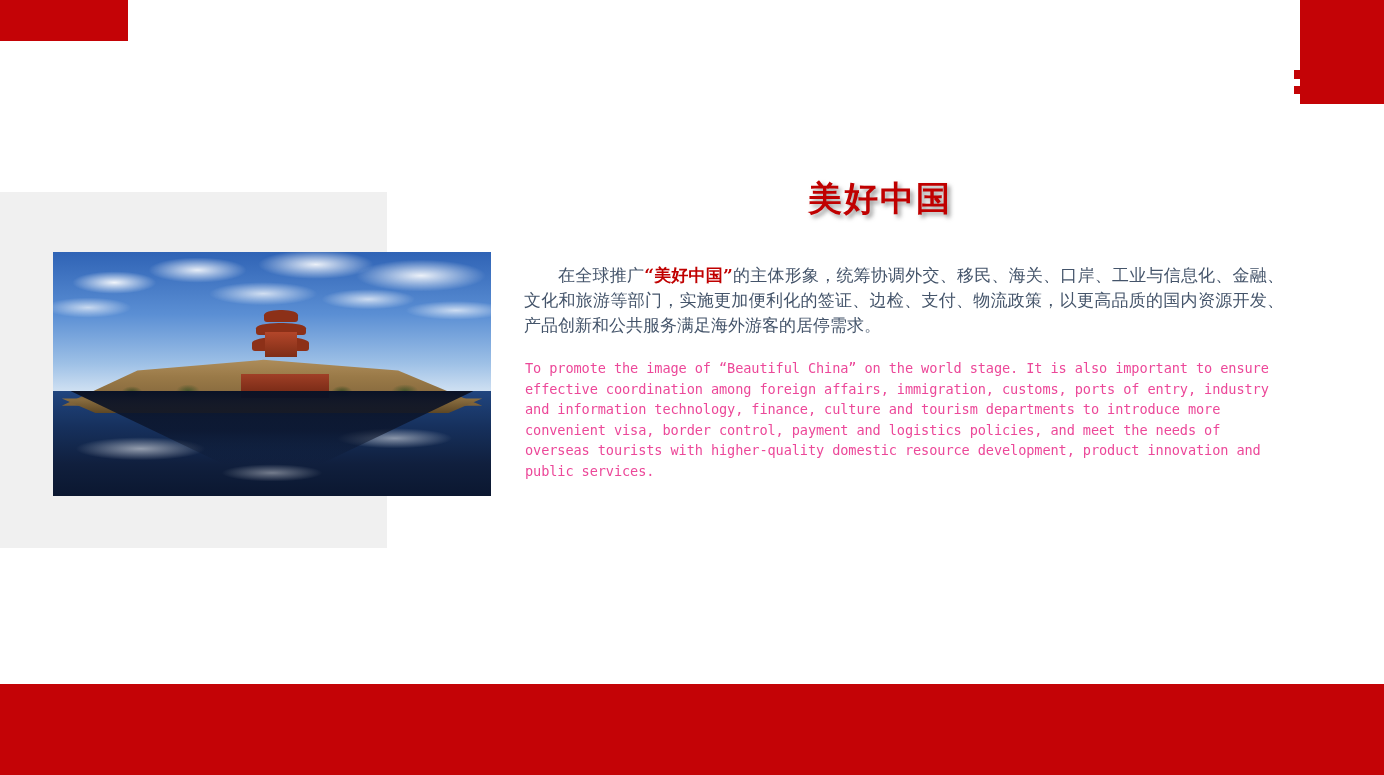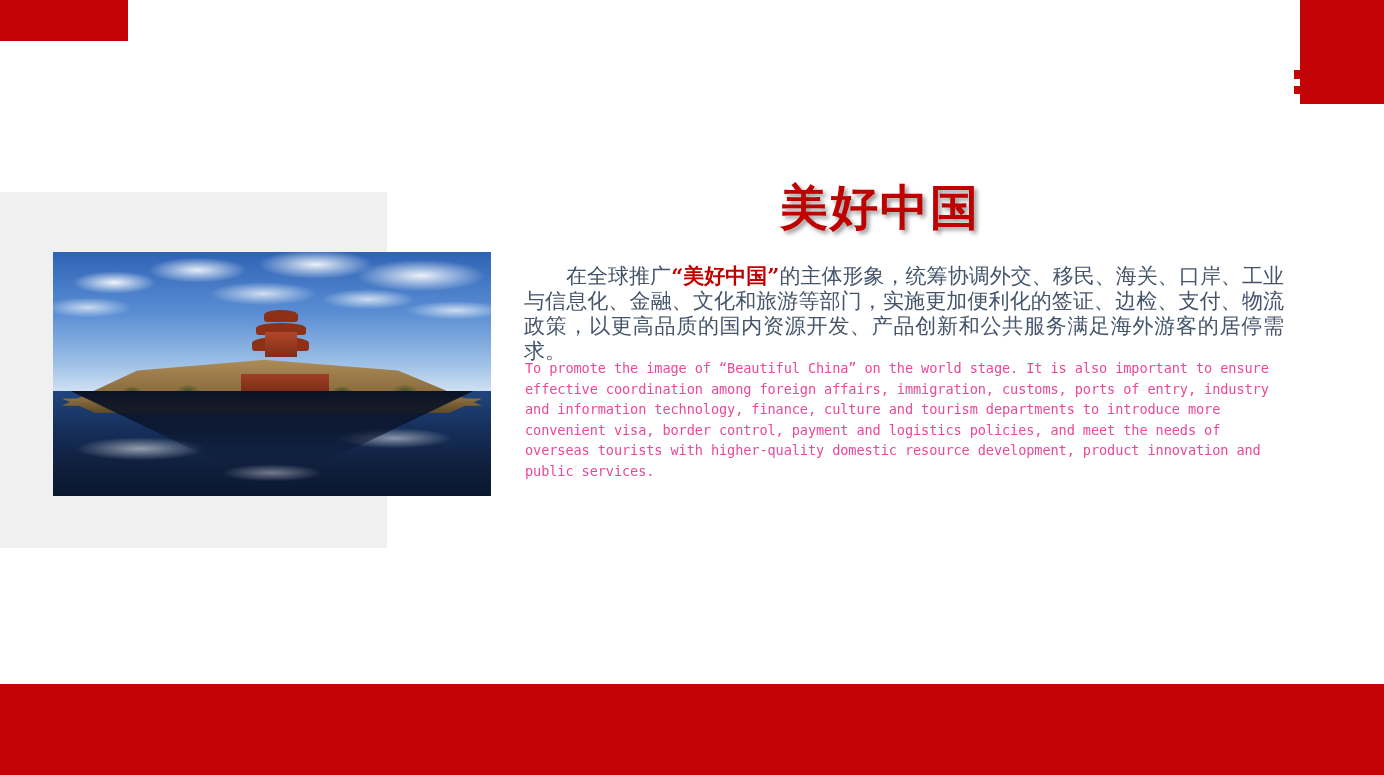--- a/index.html
+++ b/index.html
@@ -120,35 +120,35 @@
       radial-gradient(ellipse 18px 9px at 88% 55%, #46562a 0%, rgba(70,86,42,0) 75%);
   }
 
   
   .title {
     position: absolute;
     left: 700px; top: 176px;
     width: 360px;
     text-align: center;
     font-family: "DejaVu Serif", "Liberation Serif", serif;
-    font-size: 48px;
+    font-size: 34px;
     font-weight: 700;
     letter-spacing: 2px;
     color: #c00000;
     text-shadow: 3px 3px 4px rgba(120,120,120,.75);
     white-space: nowrap;
   }
 
   
   .cn-para {
     position: absolute;
     left: 524px; top: 263px;
     width: 760px;
     font-family: "DejaVu Serif", "Liberation Serif", serif;
-    font-size: 21px;
+    font-size: 17px;
     line-height: 25px;
     color: #44546a;
     text-indent: 2em;
     text-align: justify;
     text-justify: inter-ideograph;
   }
   .cn-para .hl {
     color: #c00000;
     font-weight: 700;
   }

